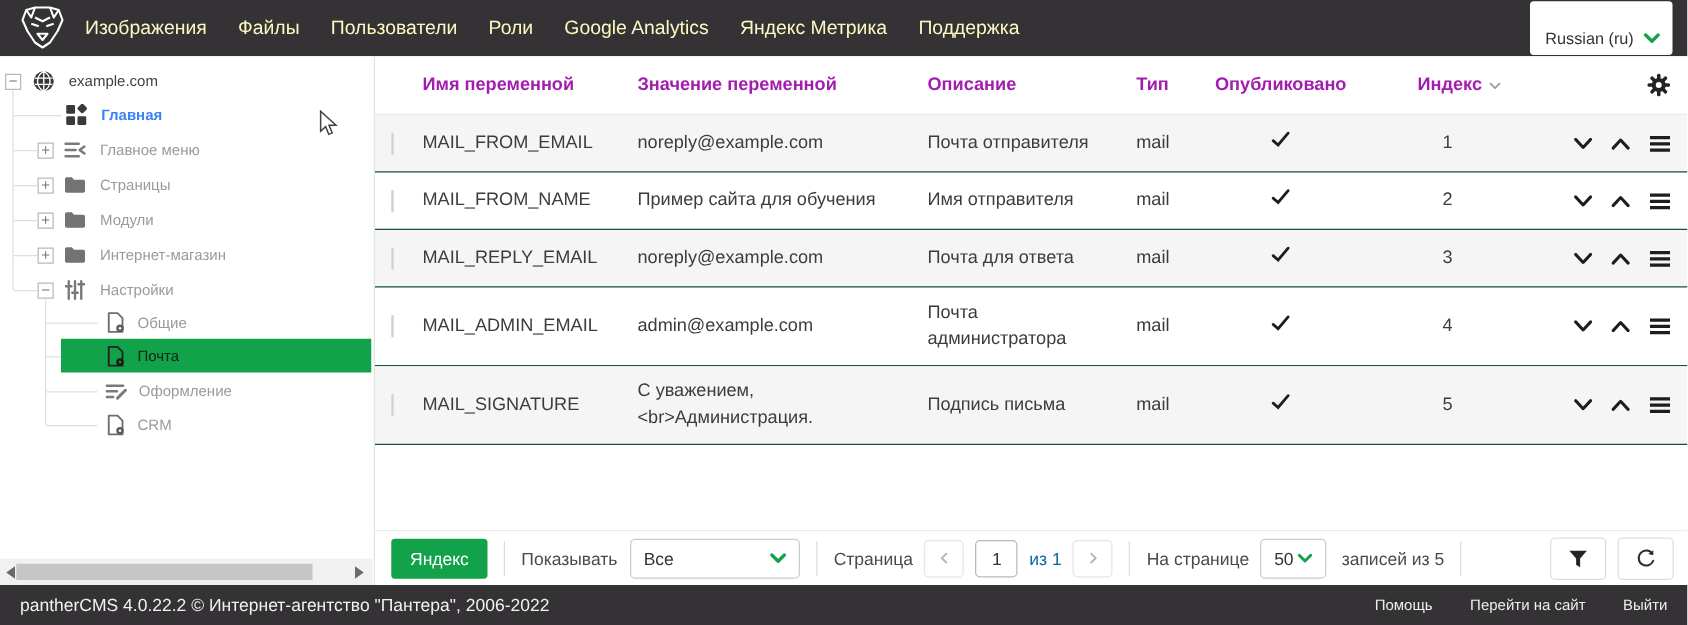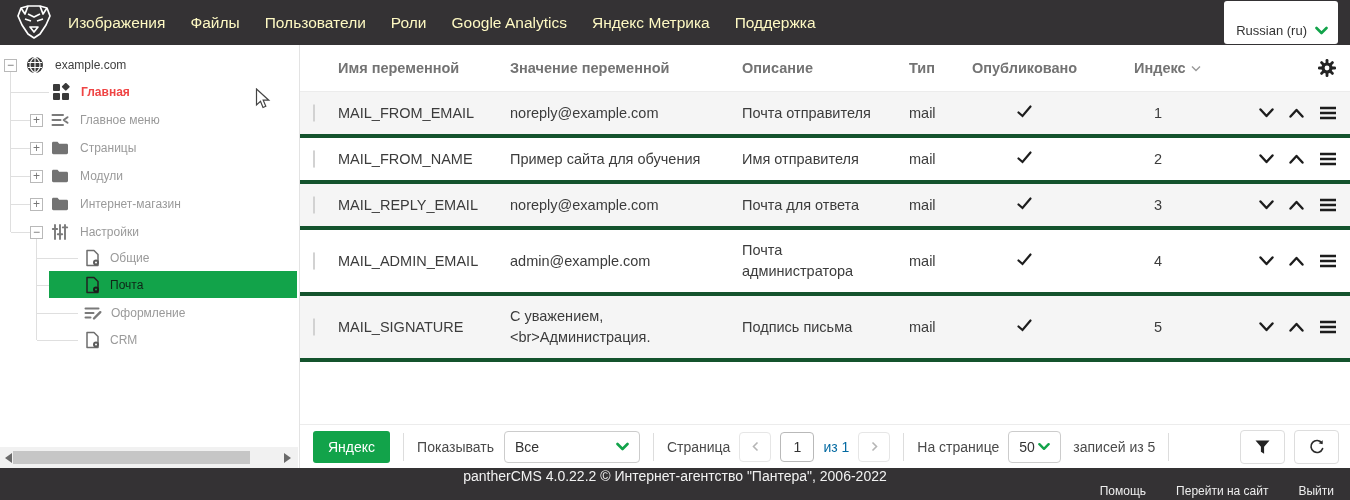--- a/index.html
+++ b/index.html
@@ -10,53 +10,53 @@
 
   
   .topbar{position:absolute;top:0;left:0;right:0;height:45px;background:var(--dark);display:flex;align-items:center;padding:0 12px;}
   .logo{width:40px;height:38px;margin:0 14px 0 2px;flex:0 0 auto;}
   .topnav{display:flex;align-items:center;gap:25px;}
   .topnav span{color:#fef9c3;font-size:15.5px;cursor:pointer;white-space:nowrap;}
   .lang{margin-left:auto;background:#fff;border-radius:3px;height:43px;display:flex;align-items:center;padding:16px 10px 0 12px;gap:8px;cursor:pointer;}
   .lang span{font-size:13px;color:#333;}
 
   
-  .footer{position:absolute;left:0;right:0;bottom:0;height:32px;background:var(--dark);display:flex;align-items:center;padding:0 16px;flex-direction:column;}
+  .footer{position:absolute;left:0;right:0;bottom:0;height:32px;background:var(--dark);display:flex;align-items:center;padding:0 16px;}
   .footer .copy{color:#f2f2f2;font-size:14px;}
   .footer .flinks{margin-left:auto;display:flex;gap:30px;}
   .footer .flinks span{color:#eee;font-size:12px;cursor:pointer;}
 
   
   .sidebar{position:absolute;top:45px;bottom:32px;left:0;width:300px;background:#fff;border-right:1px solid var(--grayline);}
   .tline{position:absolute;background:#dfdfdf;}
   .titem{position:absolute;left:0;right:0;height:28px;display:flex;align-items:center;font-size:12px;color:var(--treegray);cursor:pointer;}
   .titem .lbl{margin-left:11px;white-space:nowrap;}
   .titem.dark{color:#3f3f3f;}
-  .titem.bold .lbl{font-weight:700;color:#ef4444;}
+  .titem.bold .lbl{font-weight:700;color:#3b82f6;}
   .titem.selected{right:2px;background:linear-gradient(90deg, transparent 49px, var(--accent) 49px);color:#15231a;}
   .titem.selected .lbl{color:#102417;}
   .exp{width:13px;height:13px;border:1px solid #b9b9b9;background:#fff;display:flex;align-items:center;justify-content:center;font-size:12px;line-height:1;color:#777;flex:0 0 auto;}
   .exp.minus::before{content:"−";} .exp.plus::before{content:"+";}
   .ticon{flex:0 0 auto;display:inline-flex;}
   
   .hscroll{position:absolute;left:0;right:1px;bottom:0;height:21px;background:#f1f1f1;}
   .hs-thumb{position:absolute;left:13px;top:4px;width:237px;height:13px;background:#c6c6c6;}
   .hs-arrow{position:absolute;top:6px;width:0;height:0;border-style:solid;}
   .hs-left{left:5px;border-width:5px 7px 5px 0;border-color:transparent #6a6a6a transparent transparent;}
   .hs-right{right:7px;border-width:5px 0 5px 7px;border-color:transparent transparent transparent #6a6a6a;}
   .cursor{position:absolute;left:255px;top:43px;z-index:50;pointer-events:none;}
 
   
   .main{position:absolute;top:45px;bottom:32px;left:300px;width:1050px;background:#fff;}
   .grid{display:grid;grid-template-columns:38px 172px 232px 167px 63px 162px 106px 1fr;align-items:center;}
-  .thead{height:47px;border-bottom:1px solid #ececec;font-weight:700;color:#737373;font-size:14.5px;}
+  .thead{height:47px;border-bottom:1px solid #ececec;font-weight:700;color:#a21caf;font-size:14.5px;}
   .thead .hcell{padding-right:10px;}
   .thead .gearcell{display:flex;justify-content:flex-end;padding-right:13px;}
   .sortwrap{display:inline-flex;align-items:center;gap:5px;}
-  .trow{min-height:46px;border-bottom:4px solid #14532d;font-size:14.5px;color:var(--ink);padding:10px 0;}
+  .trow{min-height:46px;border-bottom:1px solid #14532d;font-size:14.5px;color:var(--ink);padding:10px 0;}
   .trow:nth-child(even){background:#f5f5f5;}
   .cell{padding-right:22px;line-height:21px;}
   .cb{width:18px;height:18px;border:1px solid #d2d2d2;border-radius:4px;background:#fff;margin-left:13px;cursor:pointer;}
   .pubcell{padding-left:45px;}
   .idxcell{padding-left:20px;}
   .actions{display:flex;justify-content:flex-end;align-items:center;gap:15px;padding-right:13px;}
   .actions svg{cursor:pointer;}
 
   
   .pagebar{position:absolute;left:0;right:0;bottom:0;height:44px;background:#fff;border-top:1px solid #ececec;display:flex;align-items:center;padding:0 11px 0 13px;font-size:14px;color:#4a4a4a;}

